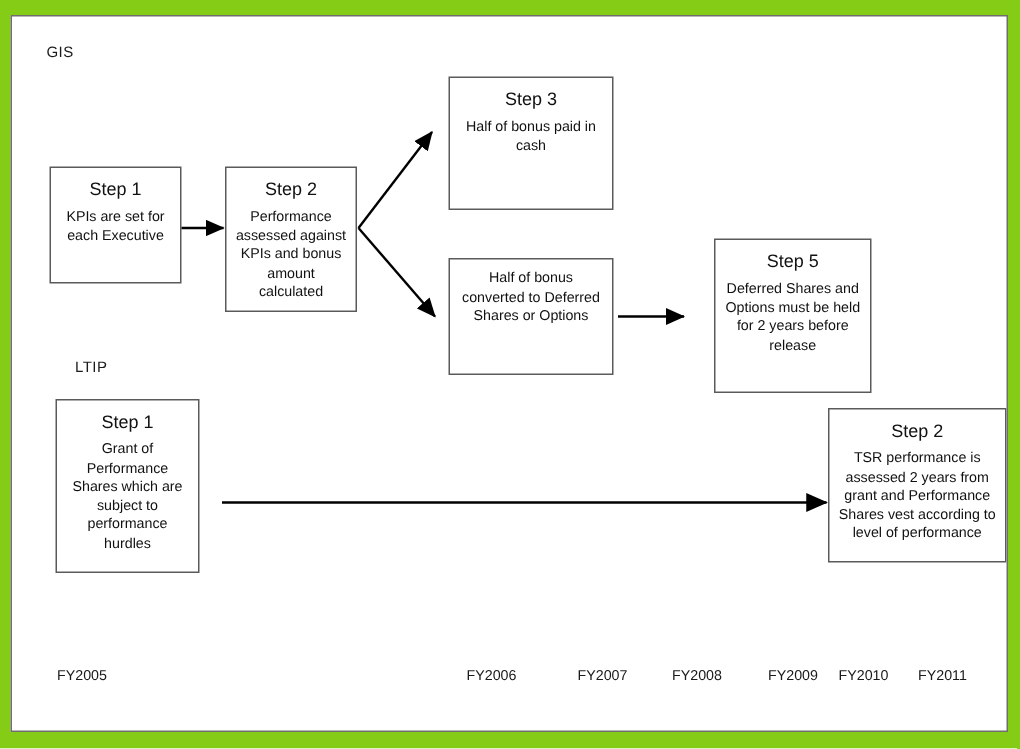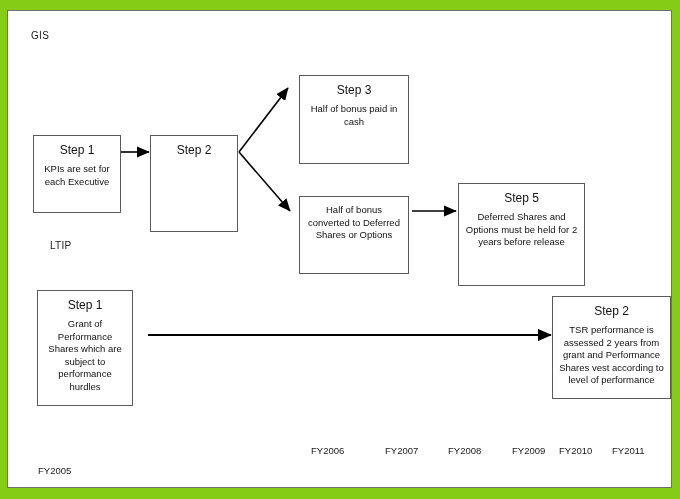--- a/index.html
+++ b/index.html
@@ -34,21 +34,20 @@
     letter-spacing: 0.3px;
     white-space: nowrap;
   }
   .node-box {
     position: absolute;
     box-sizing: border-box;
     border: 1px solid #5a5a5a;
     background: #ffffff;
     padding-top: 7px;
     text-align: center;
-    margin-top: 24px;
   }
   .node-title {
     font-size: 12px;
     color: #111111;
     line-height: 15px;
     margin-bottom: 5px;
   }
   .node-body {
     font-size: 9.5px;
     color: #111111;
@@ -82,32 +81,33 @@
 
   <div class="section-label" style="left:38px; top:240px;padding-left:12px;">LTIP</div>
 
   <div class="node-box" style="left:33px; top:111px; width:88px; height:78px;">
     <div class="node-title">Step 1</div>
     <div class="node-body">KPIs are set for each Executive</div>
   </div>
 
   <div class="node-box" style="left:150px; top:111px; width:88px; height:97px;">
     <div class="node-title">Step 2</div>
+    <div class="node-body">Performance assessed against KPIs and bonus amount calculated</div>
   </div>
 
   <div class="node-box" style="left:299px; top:51px; width:110px; height:89px;">
     <div class="node-title">Step 3</div>
     <div class="node-body">Half of bonus paid in cash</div>
   </div>
 
   <div class="node-box" style="left:299px; top:172px; width:110px; height:78px;">
     <div class="node-body">Half of bonus converted to Deferred Shares or Options</div>
   </div>
 
-  <div class="node-box" style="left:458px; top:159px; width:127px; height:103px;">
+  <div class="node-box" style="left:476px; top:159px; width:105px; height:103px;">
     <div class="node-title">Step 5</div>
     <div class="node-body">Deferred Shares and Options must be held for 2 years before release</div>
   </div>
 
   <div class="node-box" style="left:37px; top:266px; width:96px; height:116px;">
     <div class="node-title">Step 1</div>
     <div class="node-body">Grant of Performance Shares which are subject to performance hurdles</div>
   </div>
 
   <div class="node-box" style="left:552px; top:272px; width:119px; height:103px;">
@@ -126,21 +126,21 @@
 
     <line x1="239" y1="152" x2="288" y2="88" stroke="#000000" stroke-width="1.6" marker-end="url(#arrowhead)"></line>
 
     <line x1="239" y1="152" x2="290" y2="211" stroke="#000000" stroke-width="1.6" marker-end="url(#arrowhead)"></line>
 
     <line x1="412" y1="211" x2="456" y2="211" stroke="#000000" stroke-width="1.6" marker-end="url(#arrowhead)"></line>
 
     <line x1="148" y1="335" x2="551" y2="335" stroke="#000000" stroke-width="1.8" marker-end="url(#arrowhead)"></line>
   </svg>
 
-  <div class="fy-label" style="left:38px;margin-top:20px;">FY2005</div>
+  <div class="fy-label" style="left:38px;">FY2005</div>
   <div class="fy-label" style="left:311px;">FY2006</div>
   <div class="fy-label" style="left:385px;">FY2007</div>
   <div class="fy-label" style="left:448px;">FY2008</div>
   <div class="fy-label" style="left:512px;">FY2009</div>
   <div class="fy-label" style="left:559px;">FY2010</div>
   <div class="fy-label" style="left:612px;">FY2011</div>
 
 </div>
 
 </body></html>

